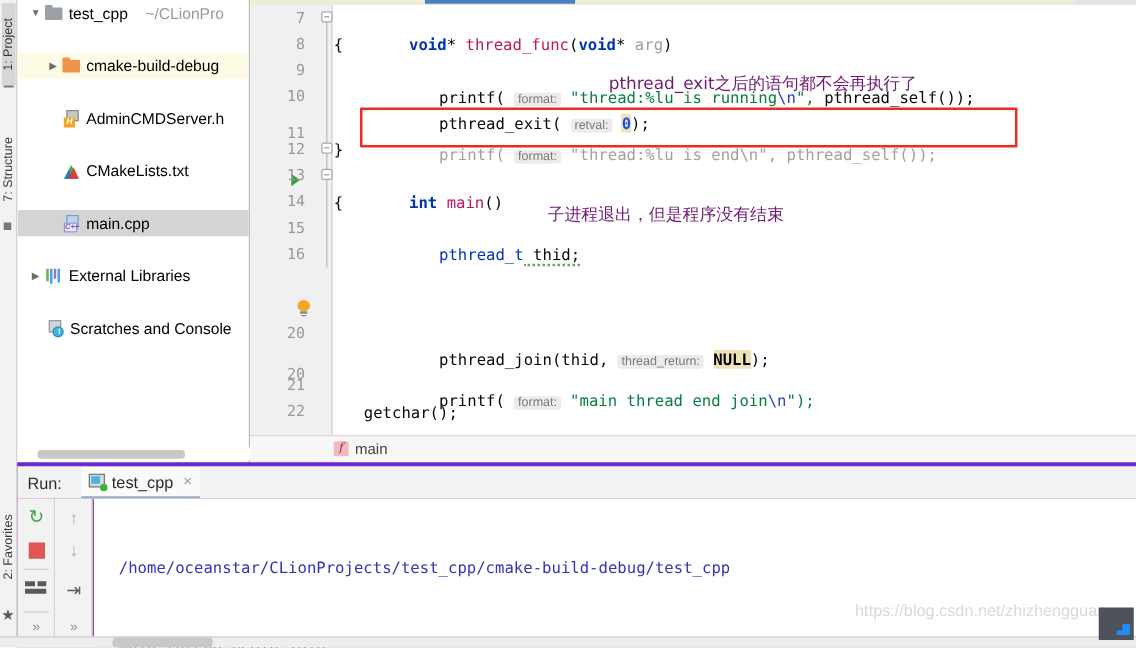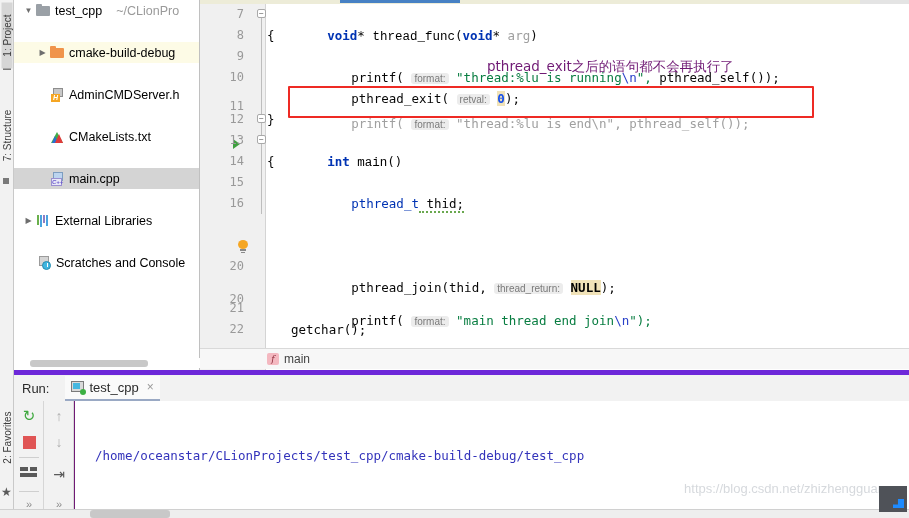--- a/index.html
+++ b/index.html
@@ -226,21 +226,21 @@
     position: absolute; left: 38px;
     width: 10px; height: 13px;
   }
   .bulb .b { position:absolute; left:0; top:0; width:10px; height:9px; border-radius:50%; background:#f5a623;}
   .bulb .s { position:absolute; left:2px; top:9px; width:6px; height:1.5px; background:#8a8a8a;}
   .bulb .s2{ position:absolute; left:3px; top:11.5px; width:4px; height:1.5px; background:#8a8a8a;}
 
   
   .kw   { color: #0033b3; font-weight: bold; }
   .type { color: #0033b3; }
-  .fn   { color: #000000; font-family: Liberation Mono, monospace; }
+  .fn   { color: #be185d; }
   .str  { color: #087d41; }
   .esc  { color: #2a41c9; }
   .plain{ color: #080808; }
   .dim  { color: #a0a0a0; }
   .hint {
     background: #ececec;
     color: #7a7a7a;
     font-size: 10px;
     padding: 0 3px;
     border-radius: 3px;
@@ -298,21 +298,21 @@
     width: 12px; height: 344px;
     background: #ffffff;
   }
 
   
   .runpanel {
     position: absolute;
     left: 14px; top: 370px;
     width: 895px; height: 148px;
     background: #701a75;
-    border-top: 5px solid #6d28d9;
+    border-top: 3px solid #6d28d9;
   }
   .run-header {
     position: absolute; left: 0; top: 0;
     width: 895px; height: 26px;
     background: #f2f2f2;
     display: flex; align-items: center;
     padding-left: 8px;
     font-size: 13px;
     color: #2b2b2b;
   }
@@ -616,20 +616,21 @@
     <div class="line" style="top:298px">
       <span class="lnum">21</span>
     </div>
 
     <div class="line" style="top:319px">
       <span class="lnum">22</span>
       <span class="ltext plain" style="left:91px">getchar();</span>
     </div>
 
     <div class="annot" style="left:287px;top:58px">pthread_exit之后的语句都不会再执行了</div>
+    <div class="annot" style="left:238px;top:163px">子进程退出，但是程序没有结束</div>
 
     <div class="redbox" style="left:88px;top:86px;width:526px;height:32px"></div>
 
     <div class="breadcrumb">
       <span class="bc-icon">f</span>
       <span>main</span>
     </div>
   </div>
 
   <div class="runpanel">

